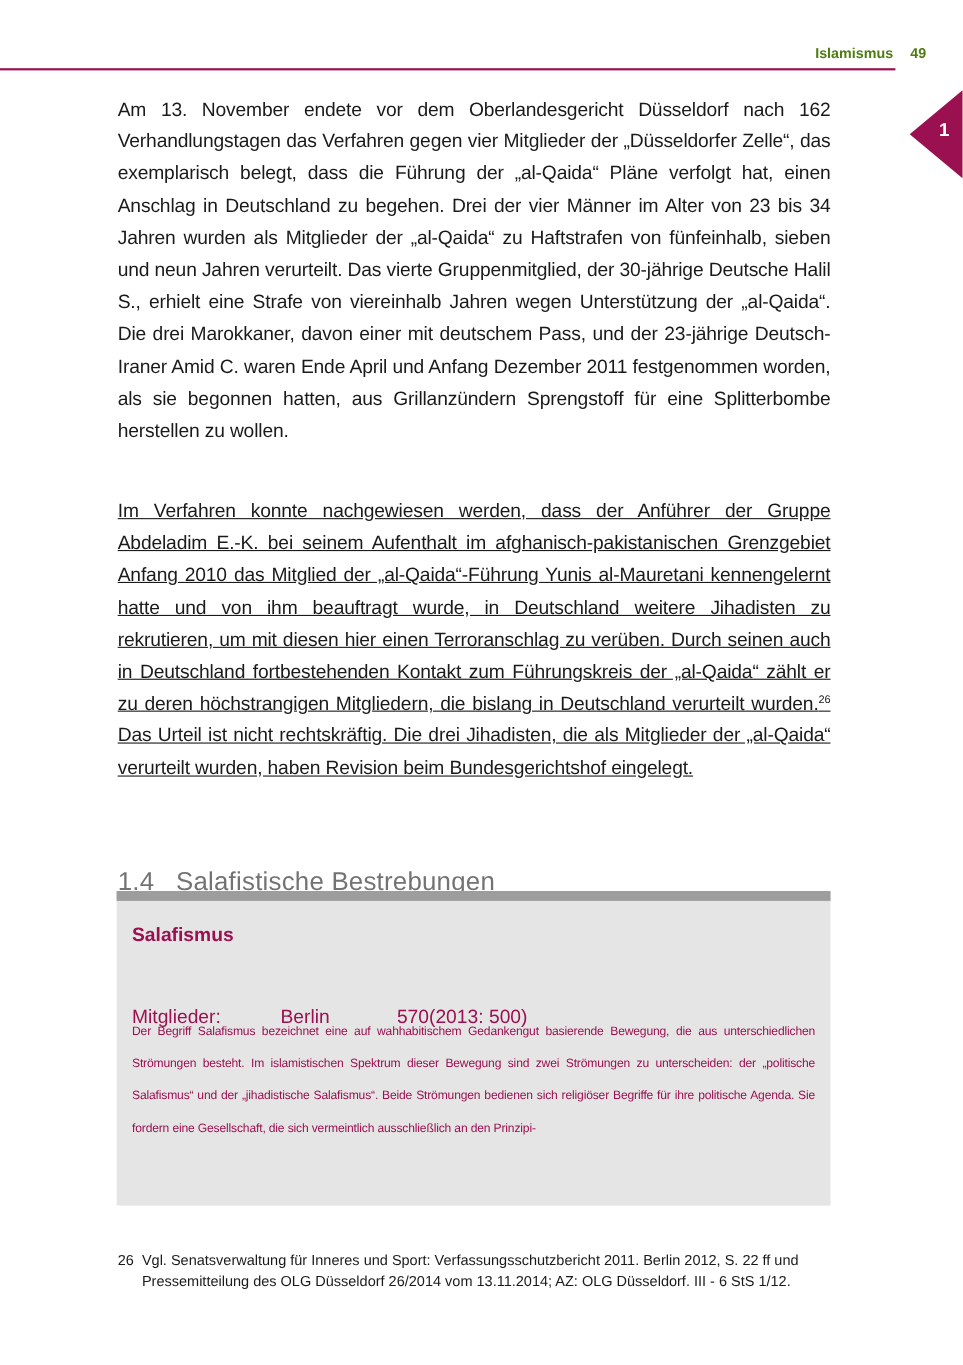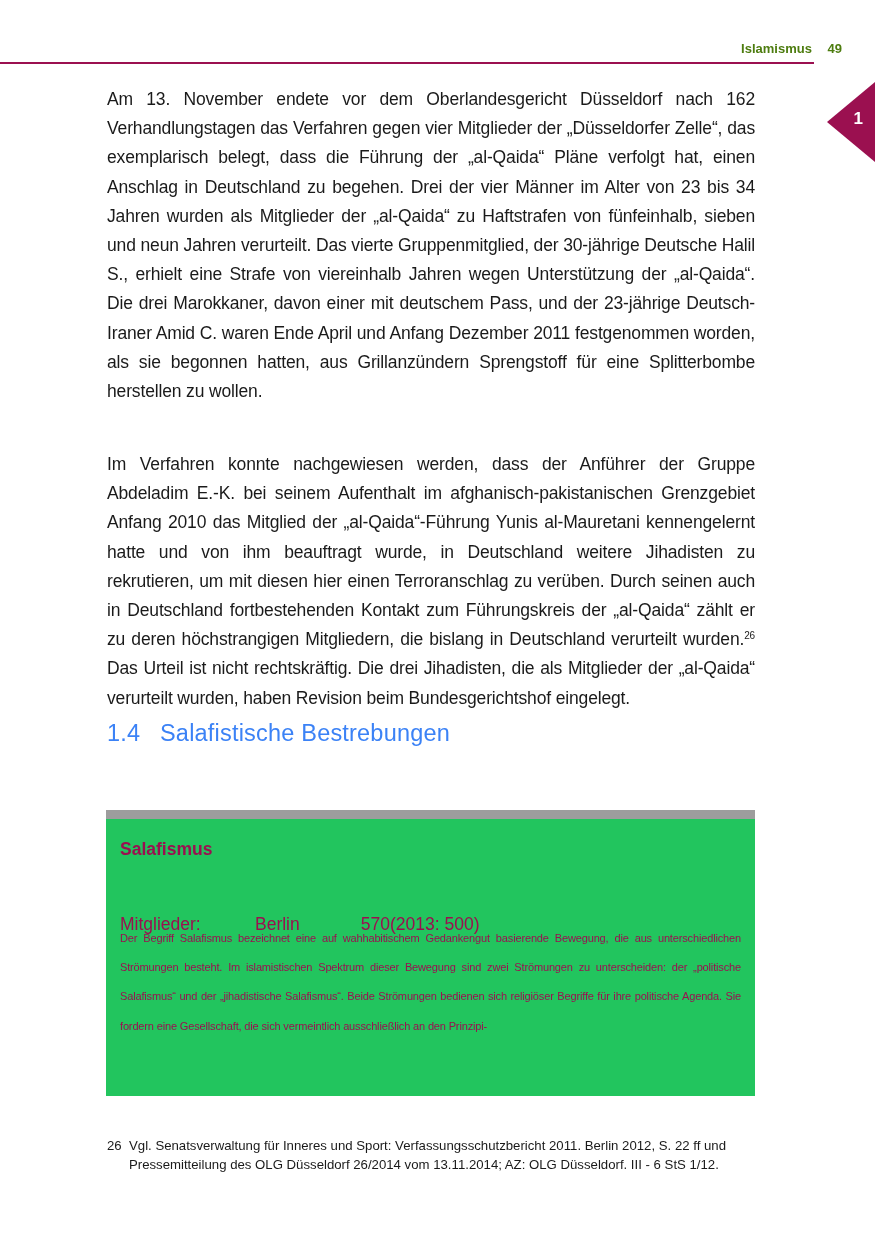--- a/index.html
+++ b/index.html
@@ -11,26 +11,26 @@
   .chapter-tab { position:absolute; right:0; top:82px; width:48px; height:80px; }
   .chapter-tab .tri { position:absolute; right:0; top:0; width:0; height:0;
         border-top:40px solid transparent; border-bottom:40px solid transparent; border-right:48px solid #9b1050; }
   .chapter-tab .num { position:absolute; right:12px; top:27px; color:#fff; font-weight:bold; font-size:17px; }
 
   .content { position:absolute; left:107px; width:648px; }
   .p-title { font-weight:bold; font-size:17.5px; line-height:29px; margin:0; letter-spacing:-0.2px; }
   .para { font-size:17.5px; line-height:29.2px; margin:0; text-align:justify; letter-spacing:-0.15px; }
   .para sup { font-size:10px; vertical-align:6px; line-height:0; }
   .block1 { top:85px; }
-  .block2 { top:450px; }
+  .block2 { top:450px;text-decoration:underline; }
 
-  .section-head { position:absolute; left:107px; top:720px; font-size:23.5px; color:#3b82f6; letter-spacing:0.2px; }
+  .section-head { position:absolute; left:107px; top:788px; font-size:23.5px; color:#737373; letter-spacing:0.2px; }
   .section-head .snum { display:inline-block; width:53px; }
 
-  .infobox { position:absolute; left:106px; top:810px; width:649px; height:286px; background:#22c55e; }
+  .infobox { position:absolute; left:106px; top:810px; width:649px; height:286px; background:#e5e5e5; }
   .infobox .bar { height:9px; background:#9d9d9d; }
   .infobox .inner { padding:0 14px; color:#9b1050; }
   .infobox .ititle { font-weight:bold; font-size:17.5px; margin-top:20px; height:29px; }
   .infobox .members { font-size:17.5px; margin-top:14px; height:30px; }
   .infobox .members span { display:inline-block; }
   .infobox .m-label { width:135px; }
   .infobox .m-city { width:60px;margin-top:32px; }
   .infobox .m-count { width:75px;text-align:right; }
   .infobox .itext { font-size:11px; line-height:29.2px; text-align:justify; margin-top:12px; letter-spacing:-0.15px; }
 

